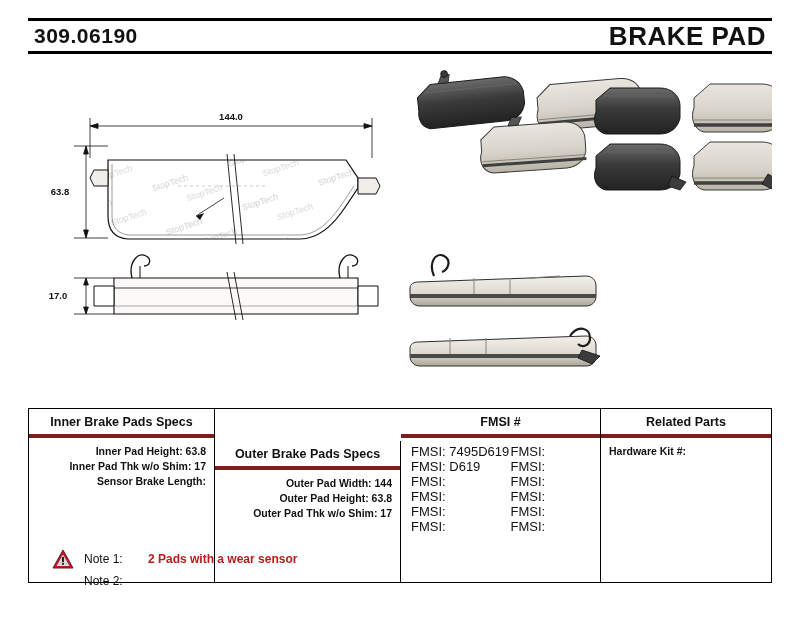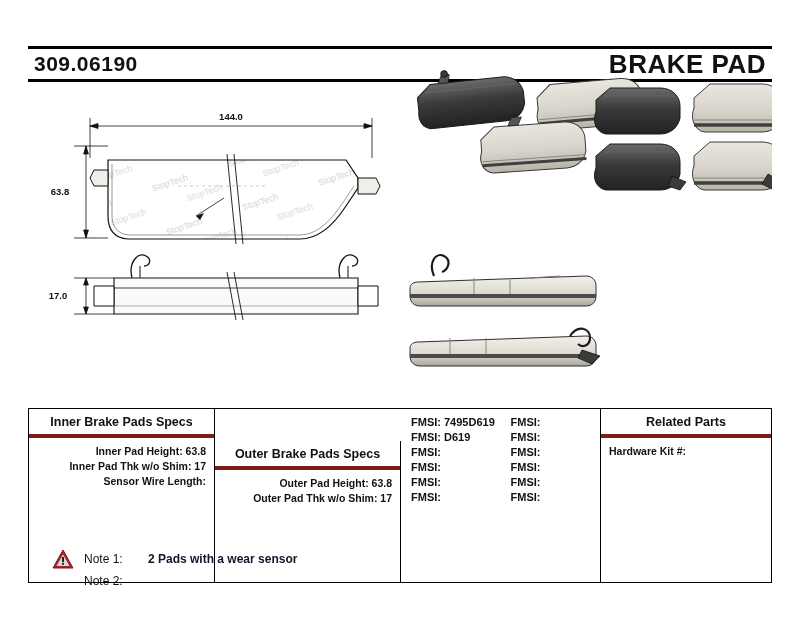--- a/index.html
+++ b/index.html
@@ -27,21 +27,20 @@
     position: absolute;
     left: 28px; top: 18px;
     width: 744px; height: 36px;
     border-top: 3px solid #000;
     border-bottom: 3px solid #000;
     display: flex;
     align-items: center;
     justify-content: space-between;
     box-sizing: border-box;
     padding: 0 6px;
-    margin-top: 28px;
   }
   .part-number {
     font-size: 21px;
     font-weight: bold;
     letter-spacing: 0.5px;
   }
   .doc-title {
     font-size: 26px;
     font-weight: bold;
     letter-spacing: 0.5px;
@@ -100,23 +99,23 @@
 
   
   .fmsi-wrap {
     display: flex;
     padding: 6px 0 8px 0;
     min-height: 112px;
     box-sizing: border-box;
   }
   .fmsi-colA, .fmsi-colB { width: 50%; }
   .fmsi-line {
-    font-size: 11px;
+    font-size: 13px;
     line-height: 15px;
-    font-weight: bold;
+    font-weight: normal;
     padding-left: 10px;
     white-space: nowrap;
   }
   .related-line {
     font-size: 10.5px;
     line-height: 15px;
     font-weight: bold;
     padding-left: 8px;
   }
 
@@ -139,21 +138,21 @@
     flex: none;
     position: relative;
     top: 0px;
   }
   .note-label {
     font-weight: normal;
     width: 56px;
   }
   .note-text {
     font-weight: bold;
-    color: #0f172a;
+    color: #b91c1c;
     margin-left: 8px;
   }
   .note-spacer { width: 32px; flex: none; }
 </style>
 </head>
 <body>
 
 <div class="sheet">
 
   <div class="header">
@@ -322,41 +321,46 @@
       <div class="col-body">
         <div class="spec-row">
           <span class="lbl">Inner Pad Height:</span>
           <span class="val">63.8</span>
         </div>
         <div class="spec-row">
           <span class="lbl">Inner Pad Thk w/o Shim:</span>
           <span class="val">17</span>
         </div>
         <div class="spec-row">
-          <span class="lbl">Sensor Wire Length:</span>
+          <span class="lbl">Sensor Brake Length:</span>
           <span class="val"></span>
         </div>
       </div>
     </div>
 
     <div class="col col-outer">
       <div class="col-head">Outer Brake Pads Specs</div>
       <div class="col-body">
         <div class="spec-row">
+          <span class="lbl">Outer Pad Width:</span>
+          <span class="val">144</span>
+        </div>
+        <div class="spec-row">
           <span class="lbl">Outer Pad Height:</span>
           <span class="val">63.8</span>
         </div>
         <div class="spec-row">
           <span class="lbl">Outer Pad Thk w/o Shim:</span>
           <span class="val">17</span>
         </div>
       </div>
     </div>
 
     <div class="col col-fmsi">
+      <div class="col-head">FMSI #</div>
       <div class="fmsi-wrap">
         <div class="fmsi-colA">
           <div class="fmsi-line">FMSI:  7495D619</div>
           <div class="fmsi-line">FMSI:  D619</div>
           <div class="fmsi-line">FMSI:</div>
           <div class="fmsi-line">FMSI:</div>
           <div class="fmsi-line">FMSI:</div>
           <div class="fmsi-line">FMSI:</div>
         </div>
         <div class="fmsi-colB">

